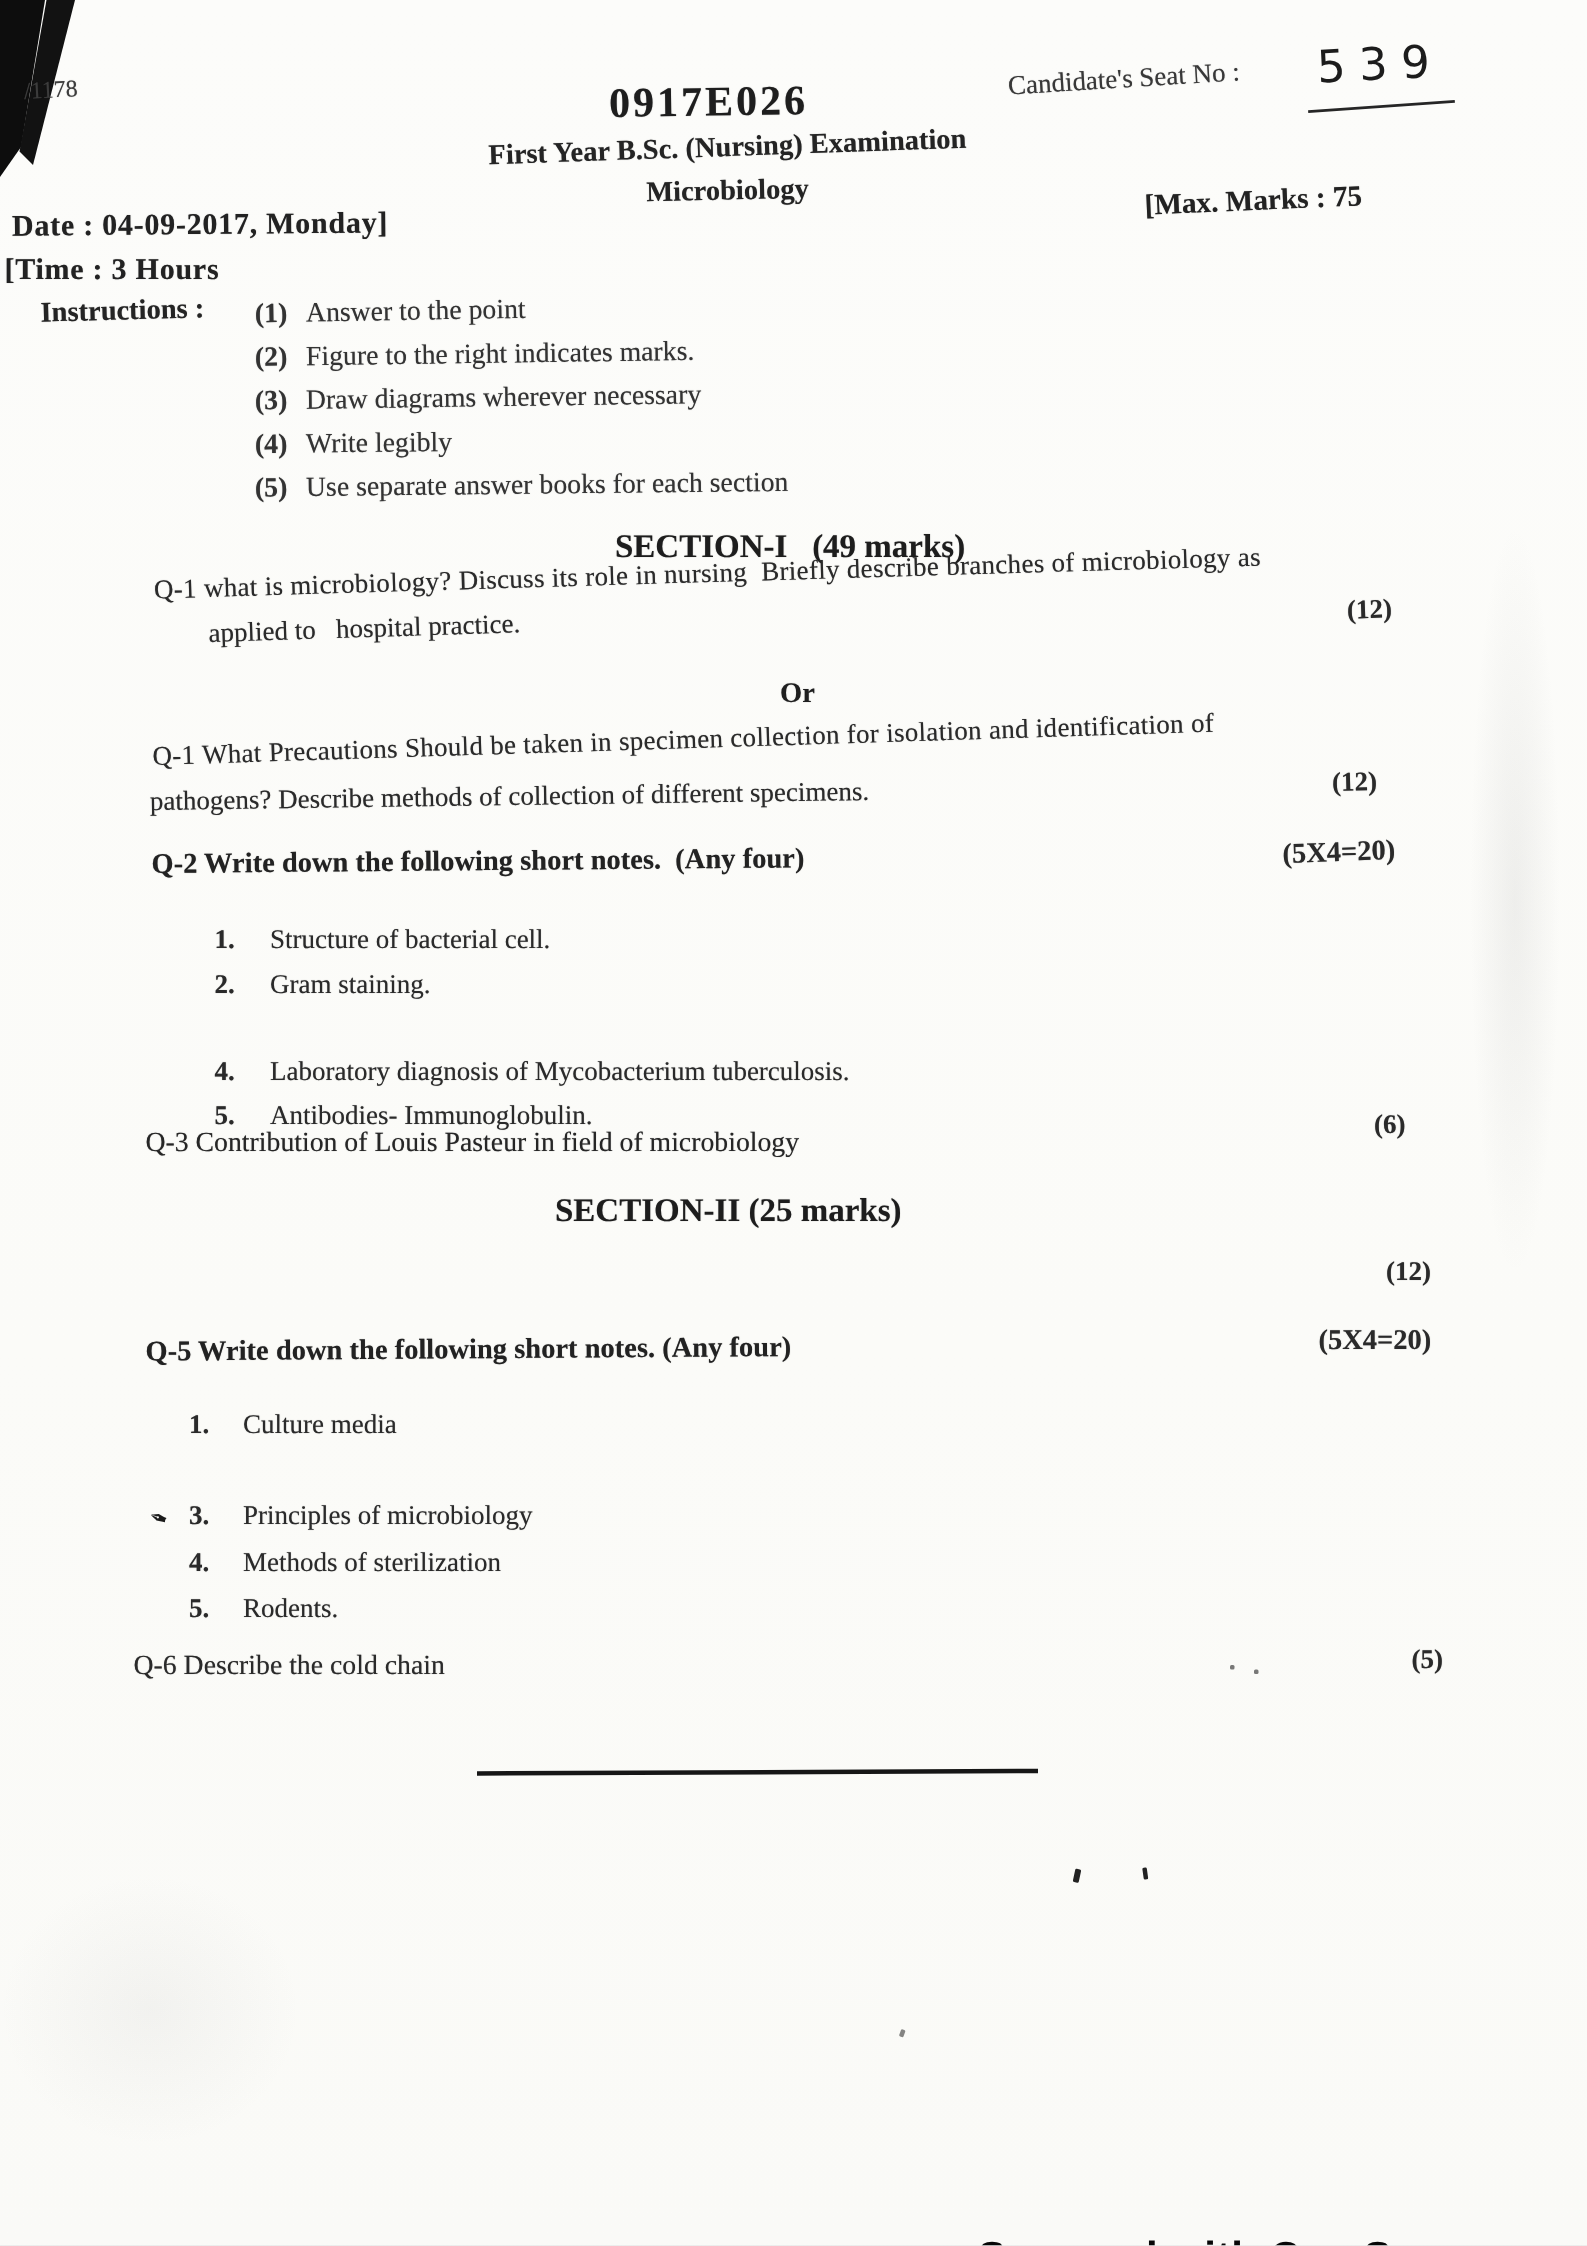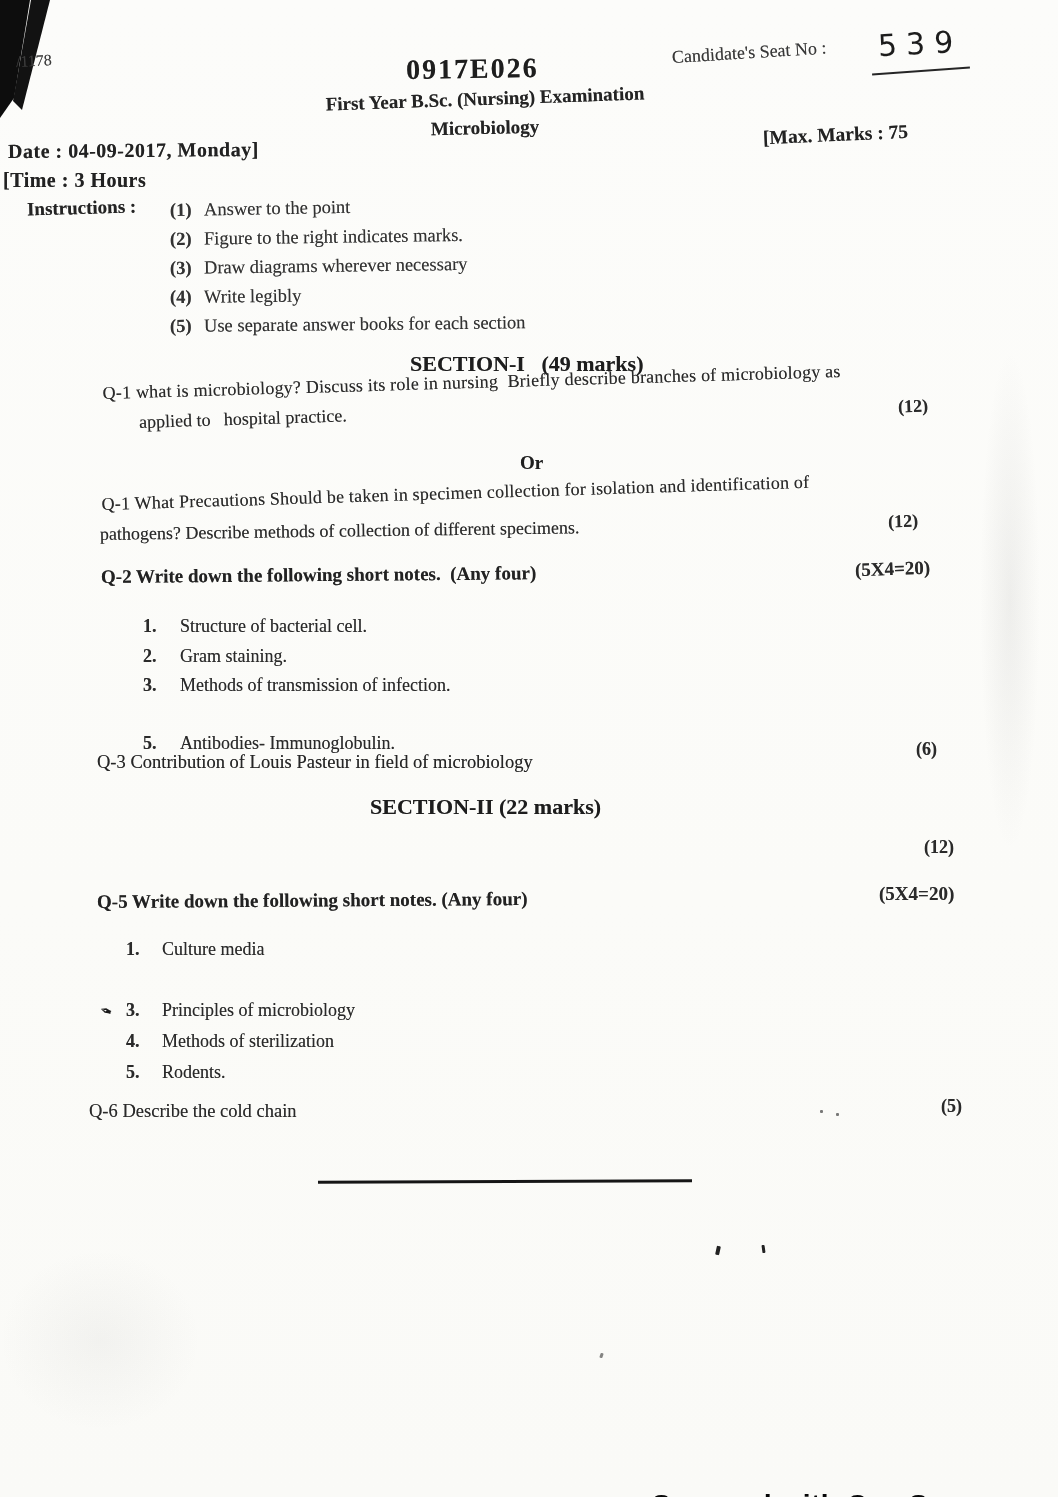--- a/index.html
+++ b/index.html
@@ -84,27 +84,27 @@
 
   <div class="t" style="left:102px;top:494px;font-size:18px;letter-spacing:0.2px;transform:rotate(-1.8deg);transform-origin:0 100%;">Q-1 What Precautions Should be taken in specimen collection for isolation and identification of</div>
   <div class="t marks" style="left:888px;top:511px;font-size:18px;transform:rotate(-1.5deg);">(12)</div>
   <div class="t" style="left:100px;top:524px;font-size:18px;transform:rotate(-0.8deg);transform-origin:0 50%;">pathogens? Describe methods of collection of different specimens.</div>
 
   <div class="t bold" style="left:101px;top:566px;font-size:19px;transform:rotate(-0.5deg);transform-origin:0 50%;color:#222;">Q-2 Write down the following short notes.  (Any four)</div>
   <div class="t marks" style="left:855px;top:558px;font-size:19px;transform:rotate(-2deg);">(5X4=20)</div>
 
   <div class="t" style="left:143px;top:616px;font-size:18px;"><span class="num-col" style="width:37px;">1.</span><span>Structure of bacterial cell.</span></div>
   <div class="t" style="left:143px;top:646px;font-size:18px;"><span class="num-col" style="width:37px;">2.</span><span>Gram staining.</span></div>
-  <div class="t" style="left:143px;top:675px;font-size:18px;"><span class="num-col" style="width:37px;">3.</span><span>Methods of transmission of infection.</span></div>
+  <div class="t" style="left:143px;top:704px;font-size:18px;"><span class="num-col" style="width:37px;">4.</span><span>Laboratory diagnosis of Mycobacterium tuberculosis.</span></div>
   <div class="t" style="left:143px;top:733px;font-size:18px;"><span class="num-col" style="width:37px;">5.</span><span>Antibodies- Immunoglobulin.</span></div>
 
   <div class="t" style="left:97px;top:752px;font-size:18.5px;color:#262626;">Q-3 Contribution of Louis Pasteur in field of microbiology</div>
   <div class="t marks" style="left:916px;top:739px;font-size:18px;">(6)</div>
 
-  <div class="t bold" style="left:370px;top:794px;font-size:22px;color:#1d1d1d;">SECTION-II (22 marks)</div>
+  <div class="t bold" style="left:370px;top:794px;font-size:22px;color:#1d1d1d;">SECTION-II (25 marks)</div>
 
   <div class="t marks" style="left:924px;top:837px;font-size:18px;">(12)</div>
 
   <div class="t bold" style="left:97px;top:891px;font-size:19px;transform:rotate(-0.4deg);transform-origin:0 50%;color:#222;">Q-5 Write down the following short notes. (Any four)</div>
   <div class="t marks" style="left:879px;top:883px;font-size:19px;">(5X4=20)</div>
 
   <div class="t" style="left:126px;top:939px;font-size:18px;"><span class="num-col" style="width:36px;">1.</span><span>Culture media</span></div>
   <div class="t" style="left:126px;top:1000px;font-size:18px;"><span class="num-col" style="width:36px;">3.</span><span>Principles of microbiology</span></div>
   <div class="t" style="left:126px;top:1031px;font-size:18px;"><span class="num-col" style="width:36px;">4.</span><span>Methods of sterilization</span></div>
   <div class="t" style="left:126px;top:1062px;font-size:18px;"><span class="num-col" style="width:36px;">5.</span><span>Rodents.</span></div>

